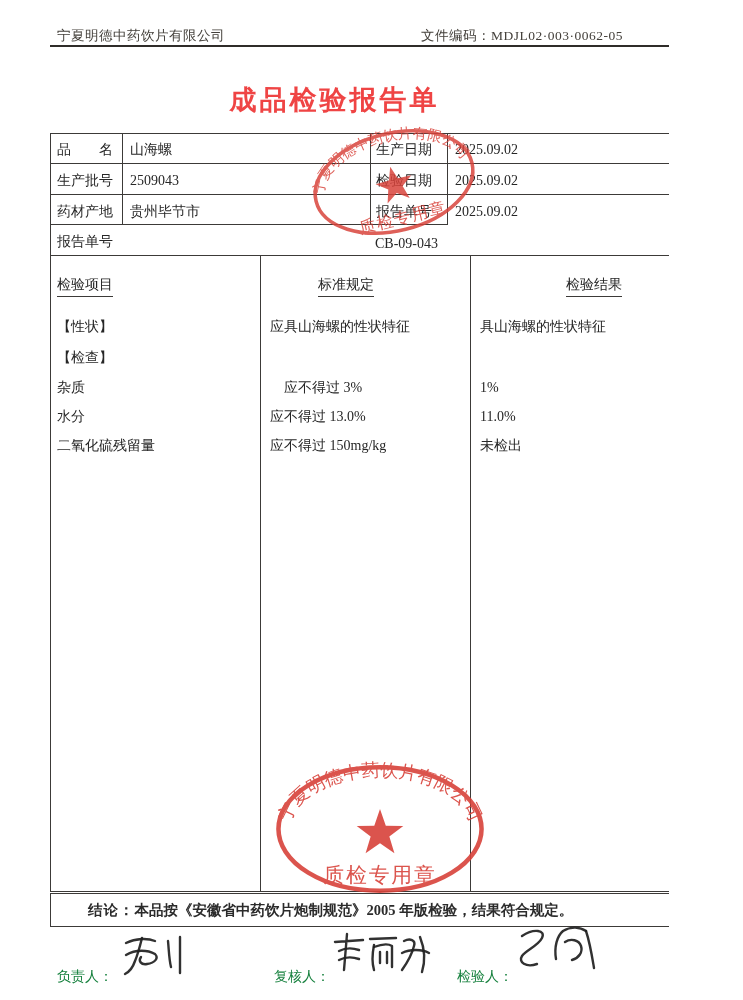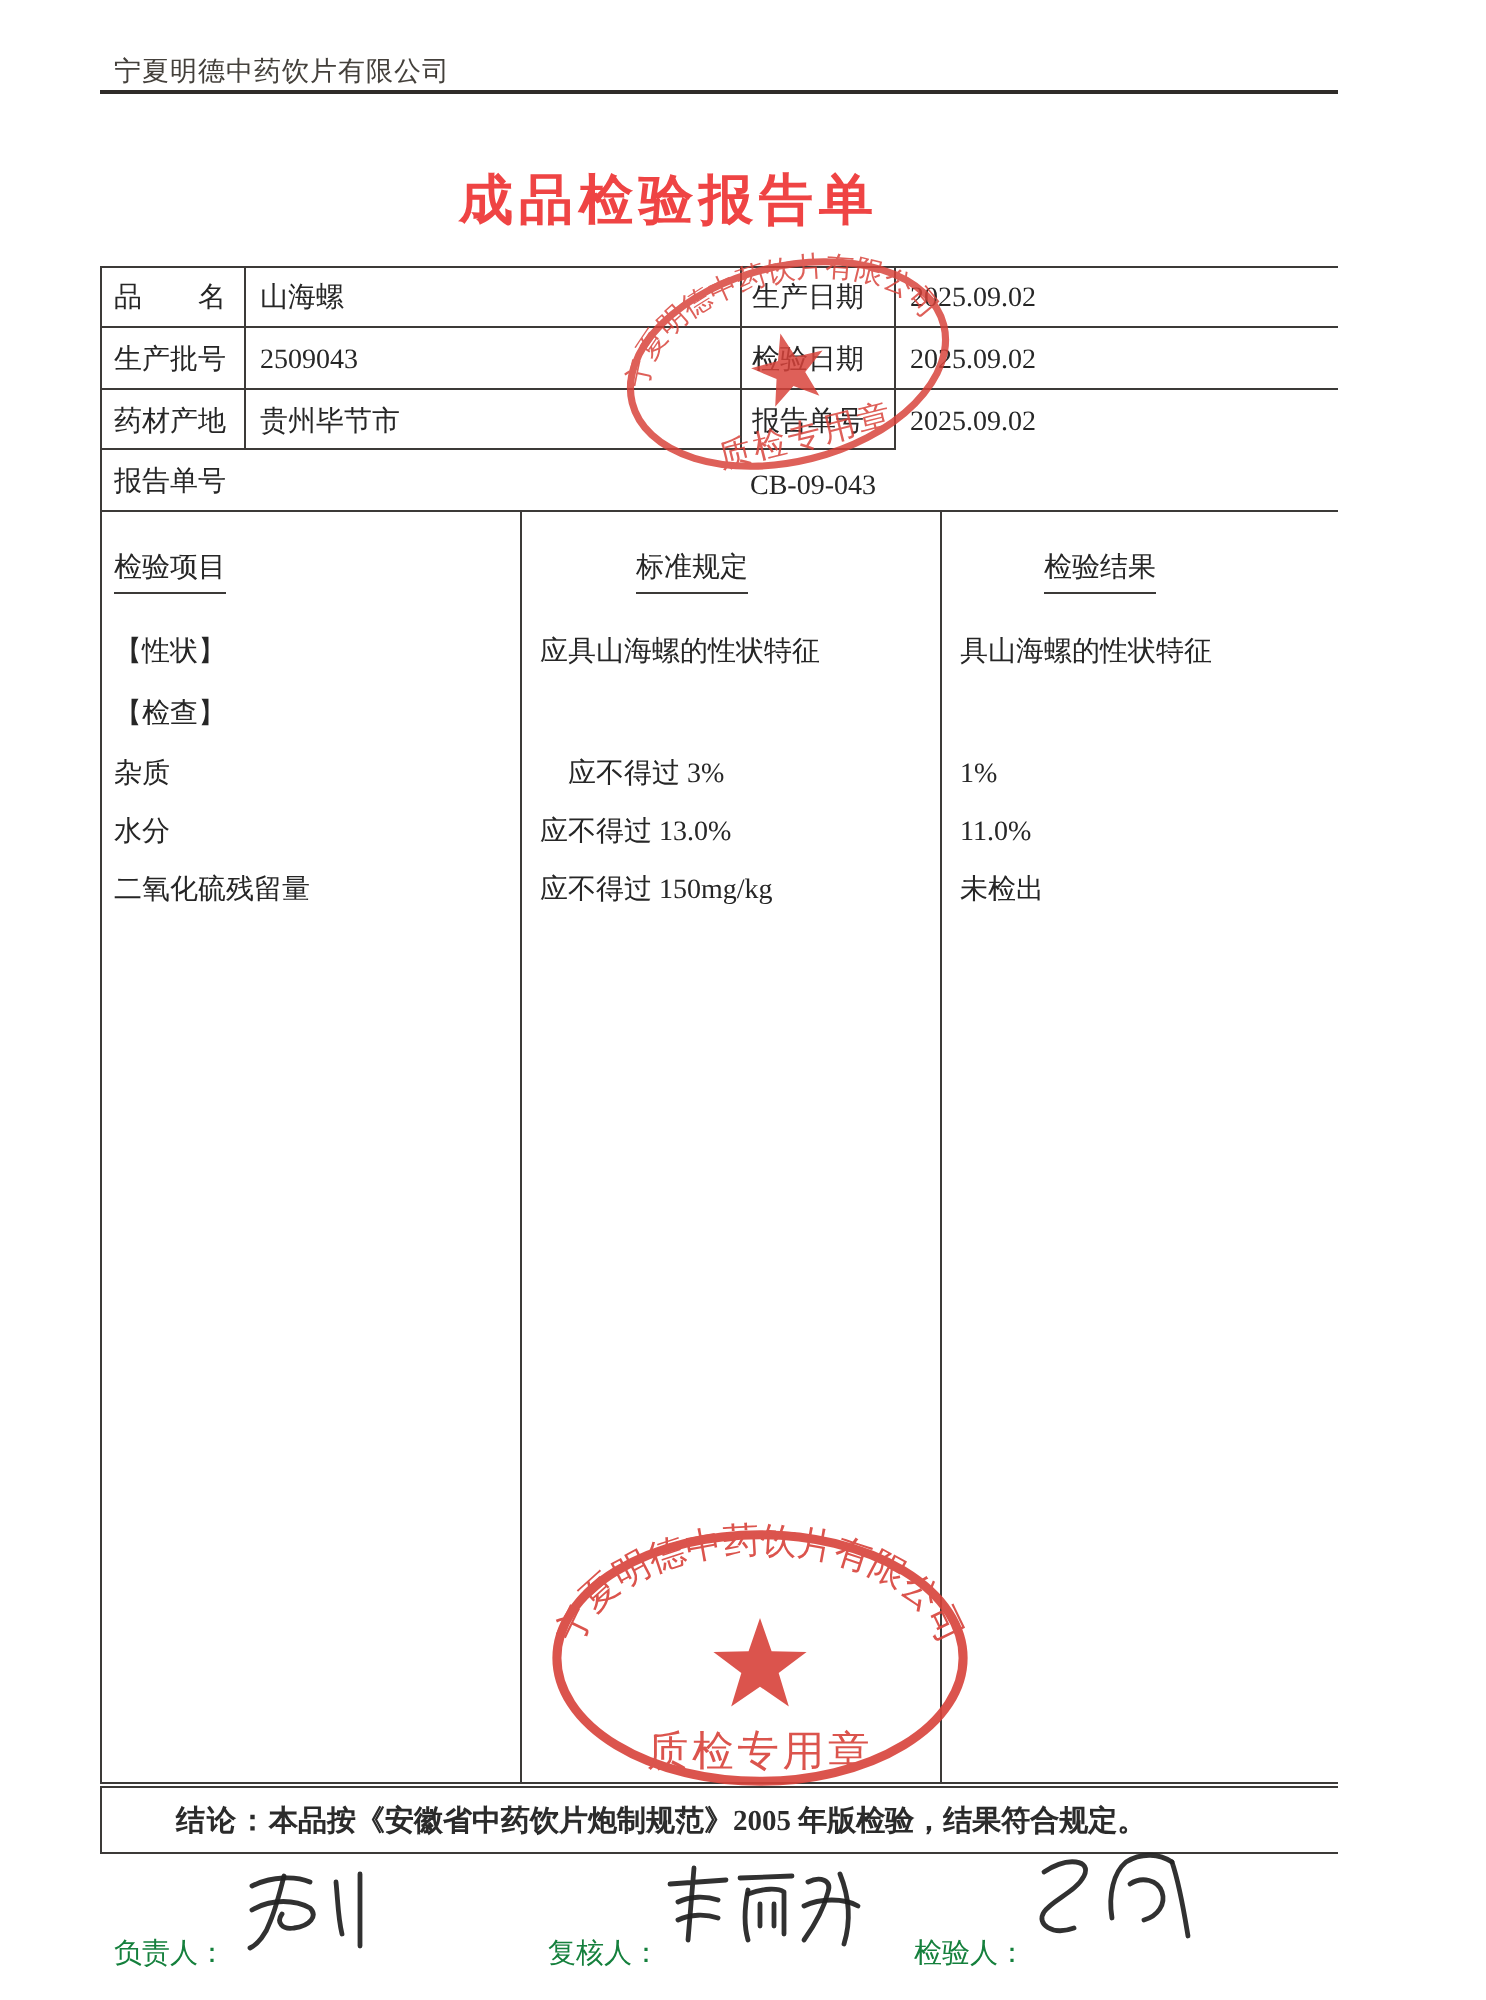--- a/index.html
+++ b/index.html
@@ -25,20 +25,23 @@
   .sig-label{position:absolute;font-size:14px;top:968px;white-space:nowrap;color:#15803d;}
   .sig{position:absolute;}
   .sig path{fill:none;stroke:#1f1f1f;stroke-width:2.4;stroke-linecap:round;stroke-linejoin:round;opacity:.92;}
 </style>
 </head>
 <body>
 
 <div class="page">
 
   <span class="abs doc-head-text" style="left:57px;top:27px;">宁夏明德中药饮片有限公司</span>
+  <span class="abs doc-head-text" style="right:46px;top:27px;">
+    <span>文件编码：</span><span>MDJL02·003·0062-05</span>
+  </span>
   <div class="header-rule"></div>
 
   <div class="page-title">成品检验报告单</div>
 
   <div class="boxline" style="left:50px;top:133px;width:648px;height:123px;"></div>
   <div class="hline" style="left:50px;top:163px;width:648px;"></div>
   <div class="hline" style="left:50px;top:194px;width:648px;"></div>
   <div class="hline" style="left:50px;top:224px;width:398px;"></div>
   <div class="vline" style="left:122px;top:133px;height:91px;"></div>
   <div class="vline" style="left:370px;top:133px;height:91px;"></div>
@@ -61,21 +64,21 @@
 
   <span class="cell" style="left:57px;top:233px;">报告单号</span>
   <span class="cell" style="left:375px;top:235px;">CB-09-043</span>
 
   <div class="boxline" style="left:50px;top:255px;width:648px;height:637px;"></div>
   <div class="vline" style="left:260px;top:255px;height:637px;"></div>
   <div class="vline" style="left:470px;top:255px;height:637px;"></div>
 
   <span class="cell hdr-underline" style="left:57px;top:264px;">检验项目</span>
   <span class="cell hdr-underline" style="left:318px;top:264px;">标准规定</span>
-  <span class="cell hdr-underline" style="left:522px;top:264px;text-align:right;">检验结果</span>
+  <span class="cell hdr-underline" style="left:566px;top:264px;text-align:right;">检验结果</span>
 
   <span class="cell" style="left:57px;top:318px;">【性状】</span>
   <span class="cell" style="left:270px;top:318px;">应具山海螺的性状特征</span>
   <span class="cell" style="left:480px;top:318px;">具山海螺的性状特征</span>
 
   <span class="cell" style="left:57px;top:349px;">【检查】</span>
 
   <span class="cell" style="left:57px;top:379px;">杂质</span>
   <span class="cell" style="left:284px;top:379px;">应不得过 3%</span>
   <span class="cell" style="left:480px;top:379px;">1%</span>

